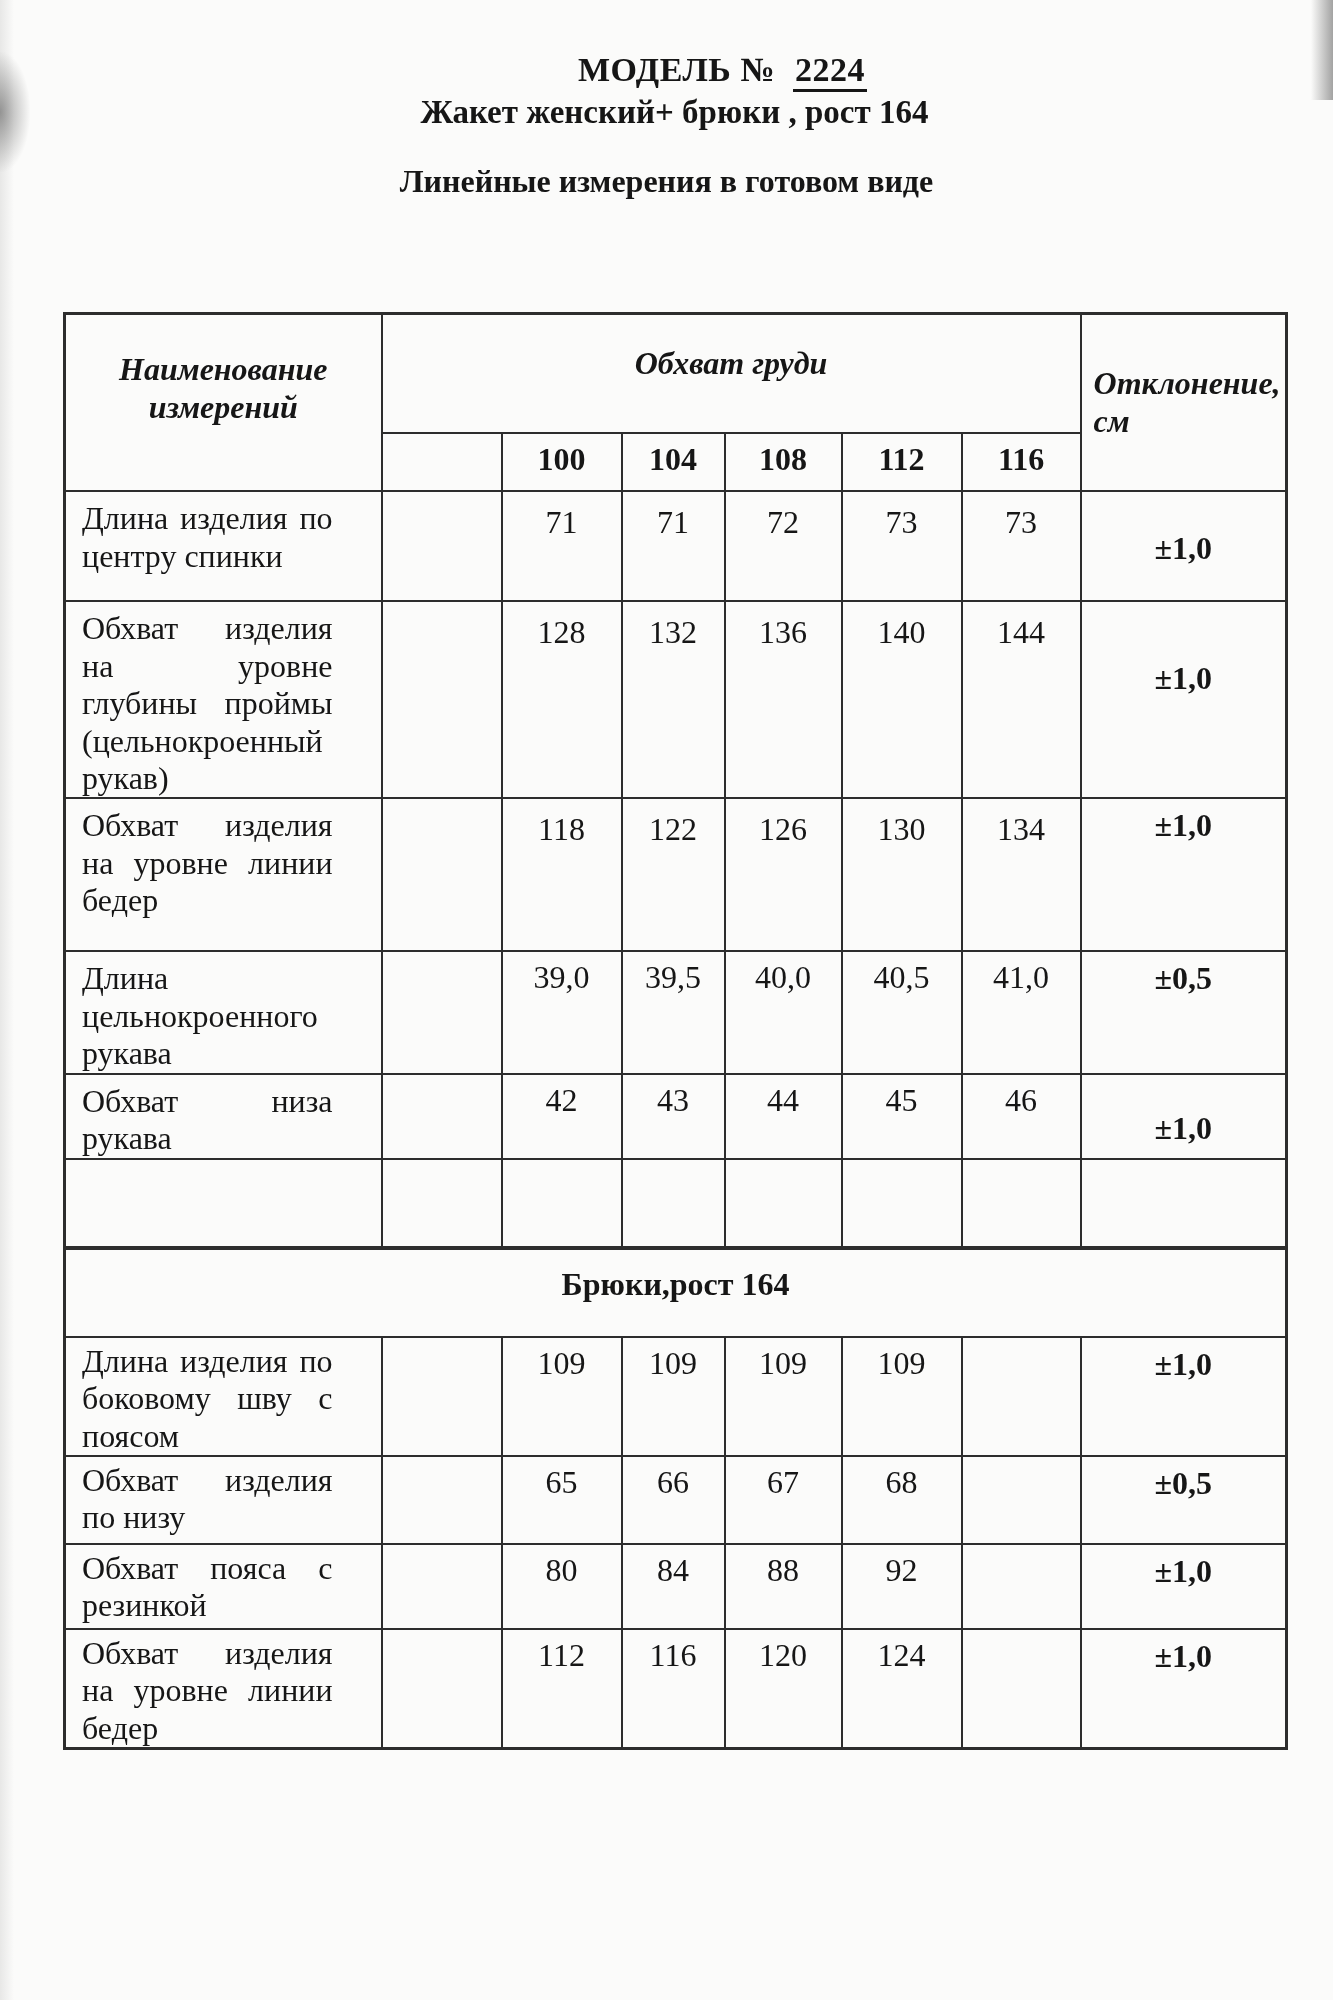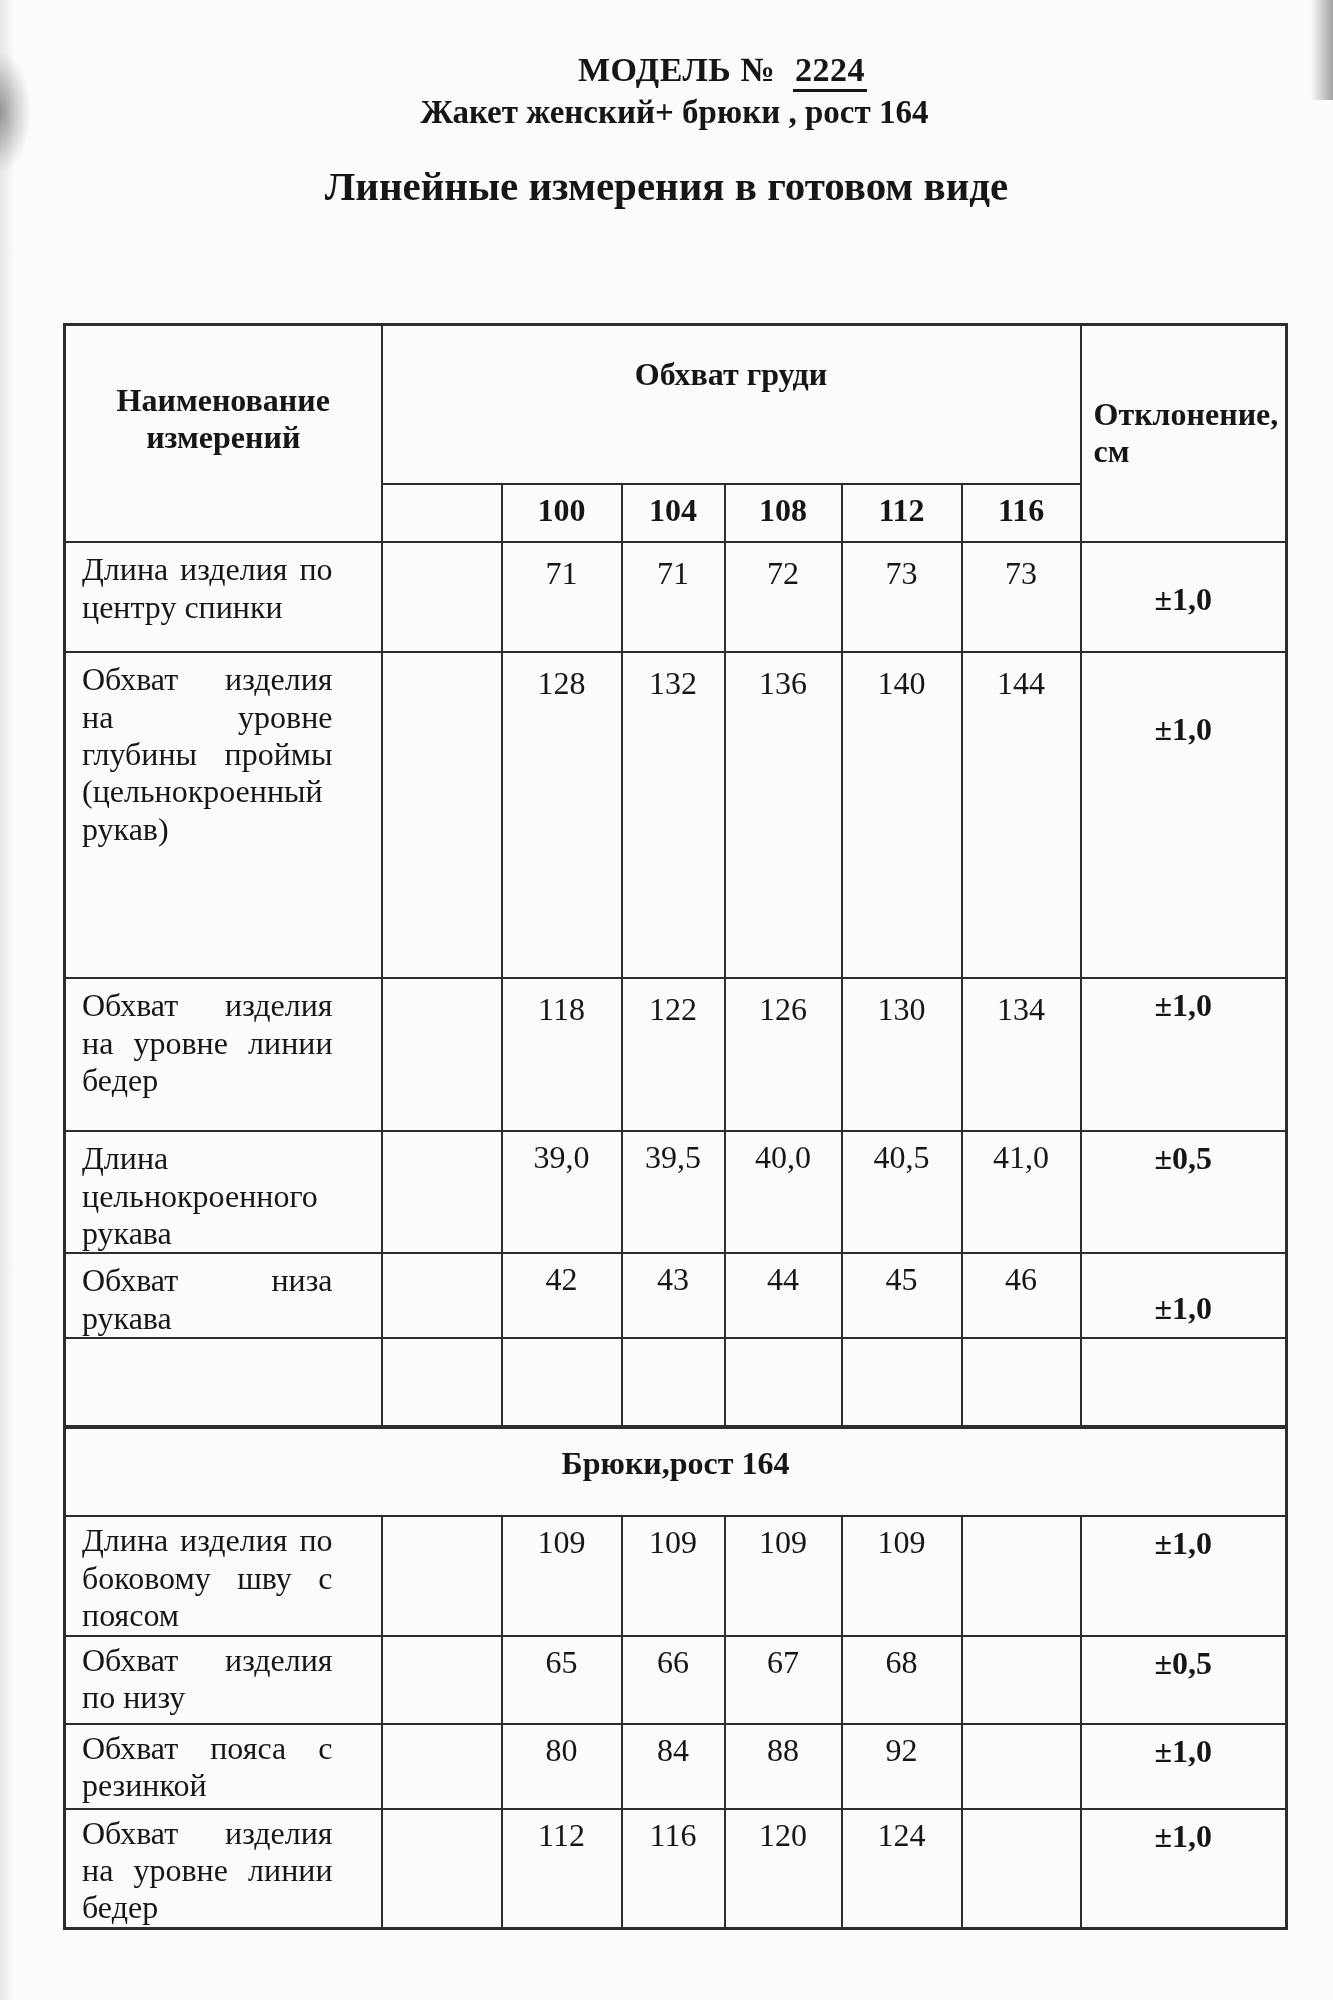--- a/index.html
+++ b/index.html
@@ -33,41 +33,41 @@
     letter-spacing:.5px;
   }
   .title .num{border-bottom:3px solid var(--ink);padding:0 2px 1px 2px;}
   .subtitle{
     margin-top:2px;
     font-size:33px;font-weight:bold;line-height:1.2;
     transform:translateX(8px);
   }
   .heading{
     margin-top:30px;
-    font-size:41px;font-weight:bold;line-height:1.2;
+    font-size:32px;font-weight:bold;line-height:1.2;
   }
 
   table.meas{
     table-layout:fixed;
     border-collapse:collapse;
     width:1222px;
     margin:111px 0 0 63px;
     border:3px solid var(--line);
   }
   table.meas td{
     border:2px solid var(--line);
     font-size:32px;
     line-height:1.17;
     overflow:hidden;
   }
   
-  tr.rh-h1{height:160px;}
+  tr.rh-h1{height:120px;font-style:italic;}
   tr.rh-h2{height:58px;}
   tr.rh-r1{height:110px;}
-  tr.rh-r2{height:326px;}
+  tr.rh-r2{height:197px;}
   tr.rh-r3{height:153px;}
   tr.rh-r4{height:118px;}
   tr.rh-r5{height:78px;}
   tr.rh-sp{height:89px;}
   tr.rh-sec{height:89px;}
   tr.rh-b1{height:118px;}
   tr.rh-b2{height:88px;}
   tr.rh-b3{height:85px;}
   tr.rh-b4{height:110px;}
 

